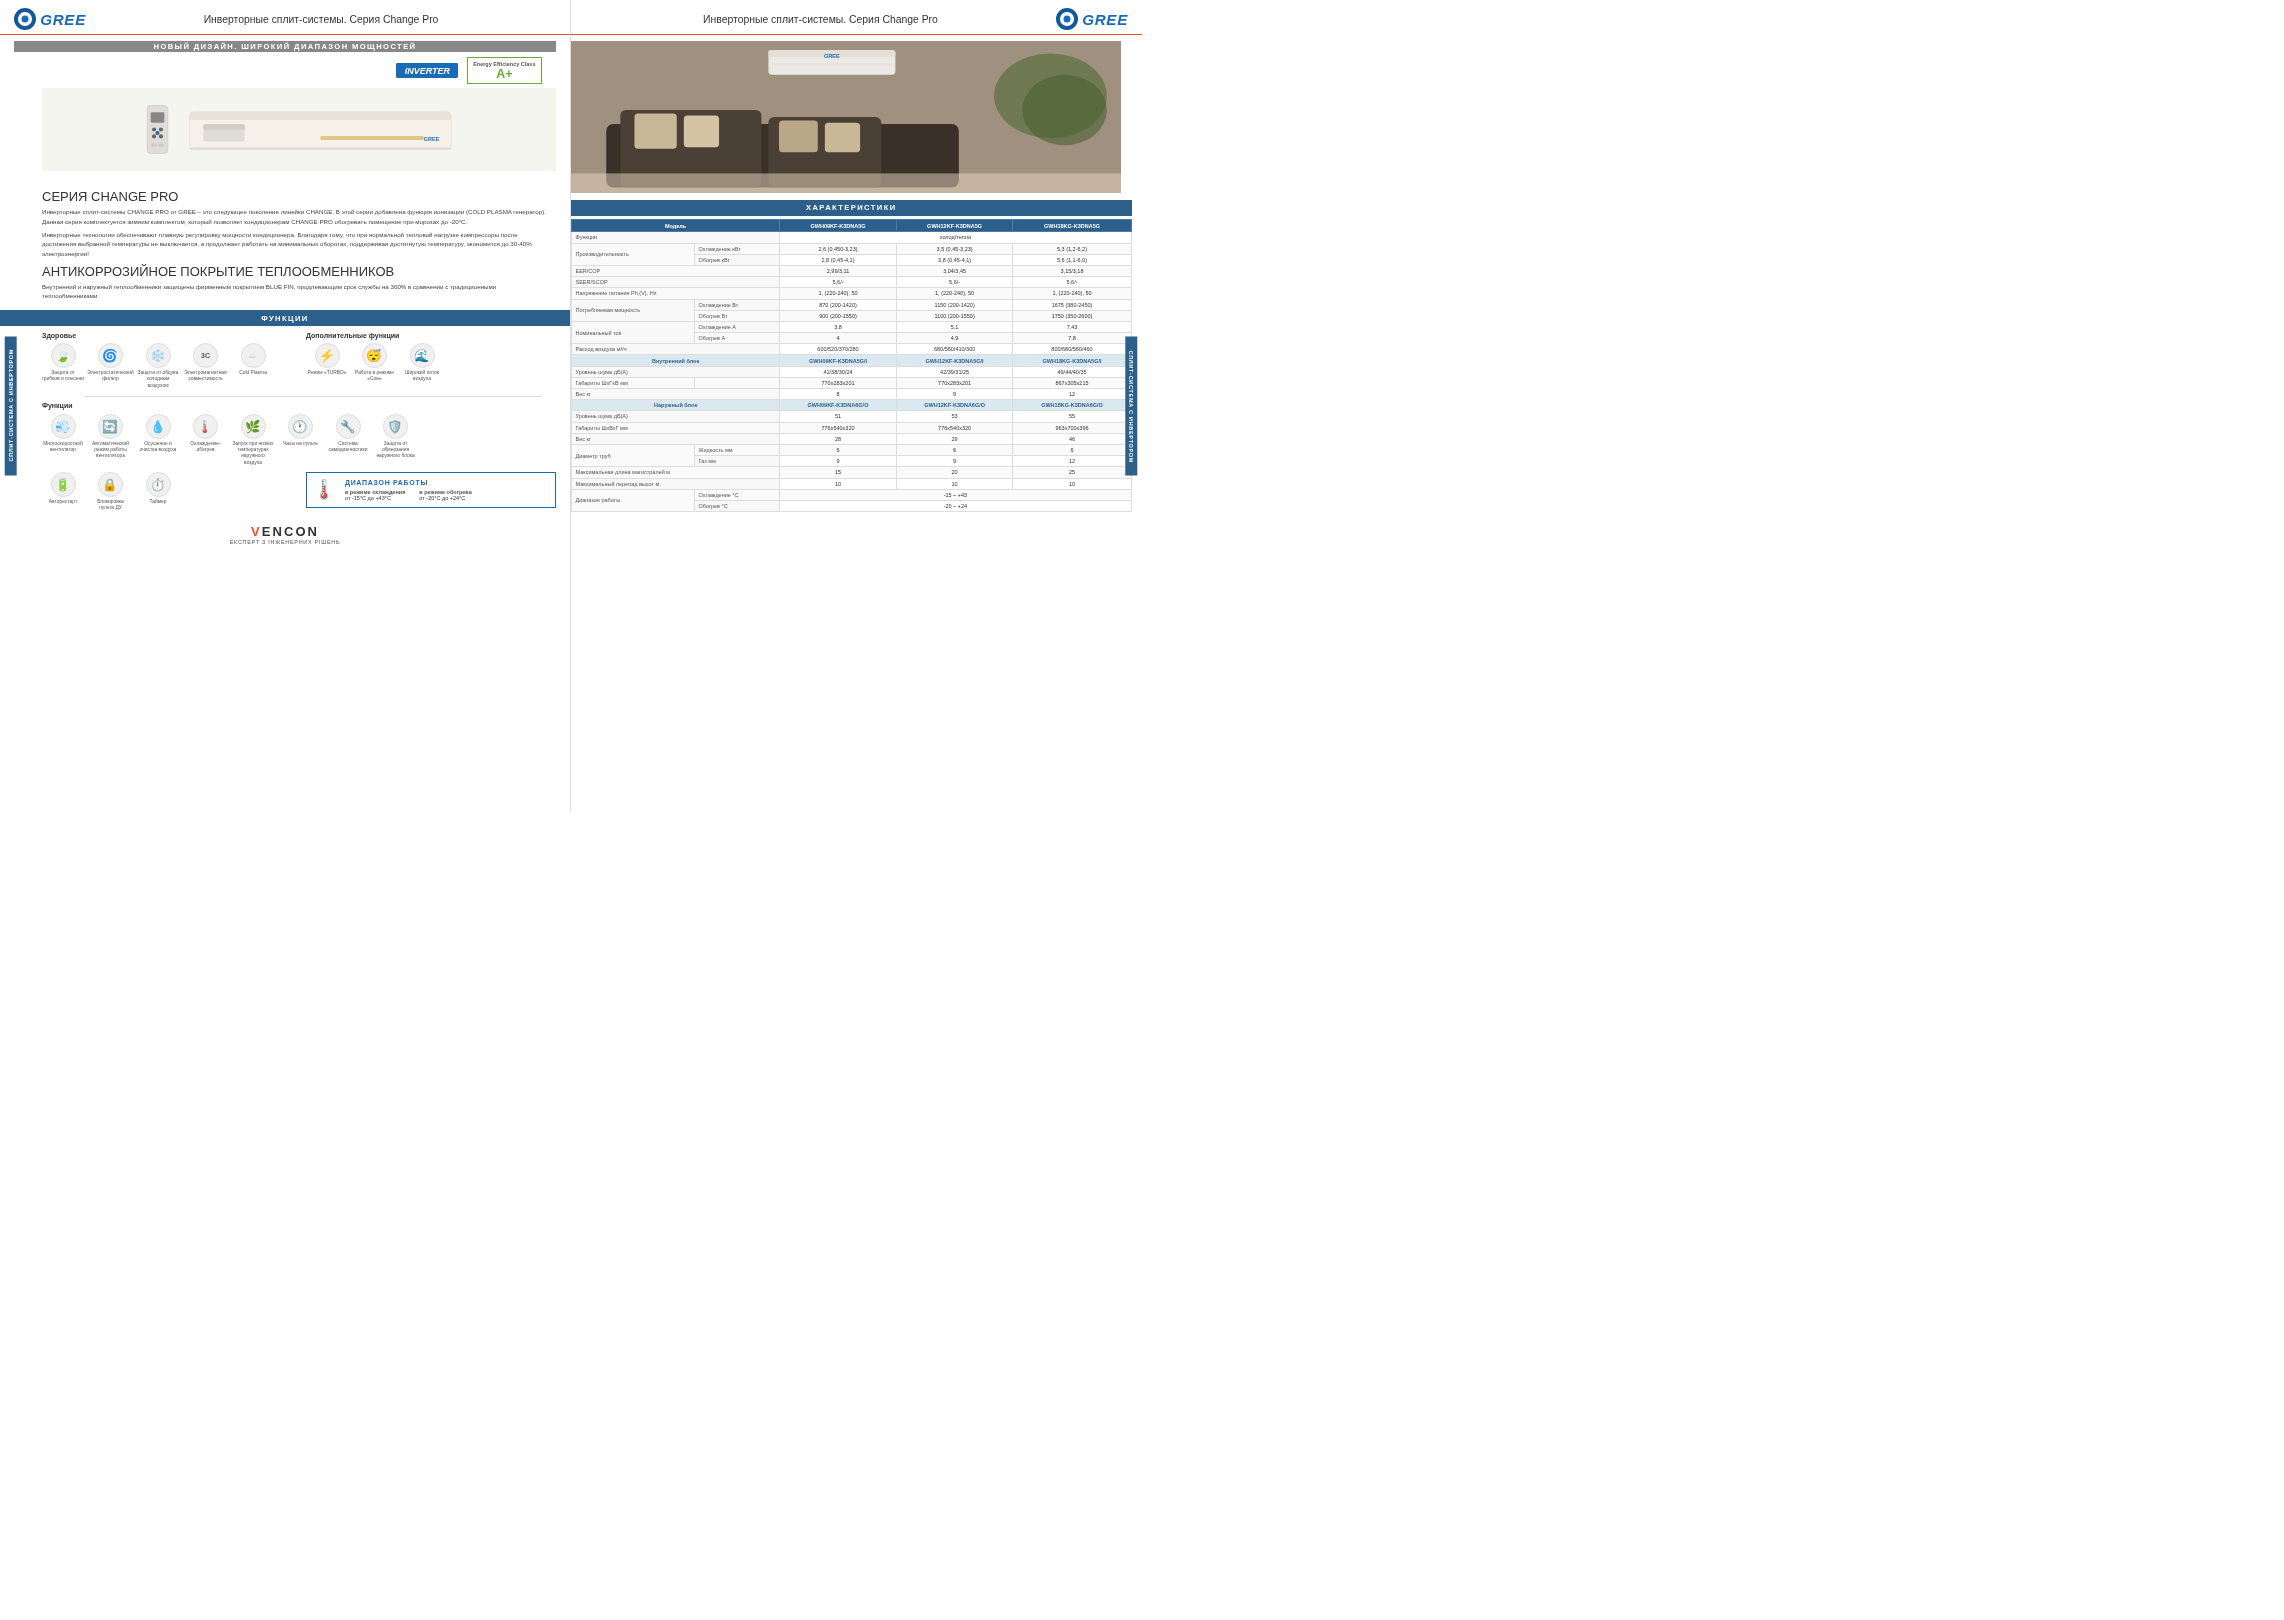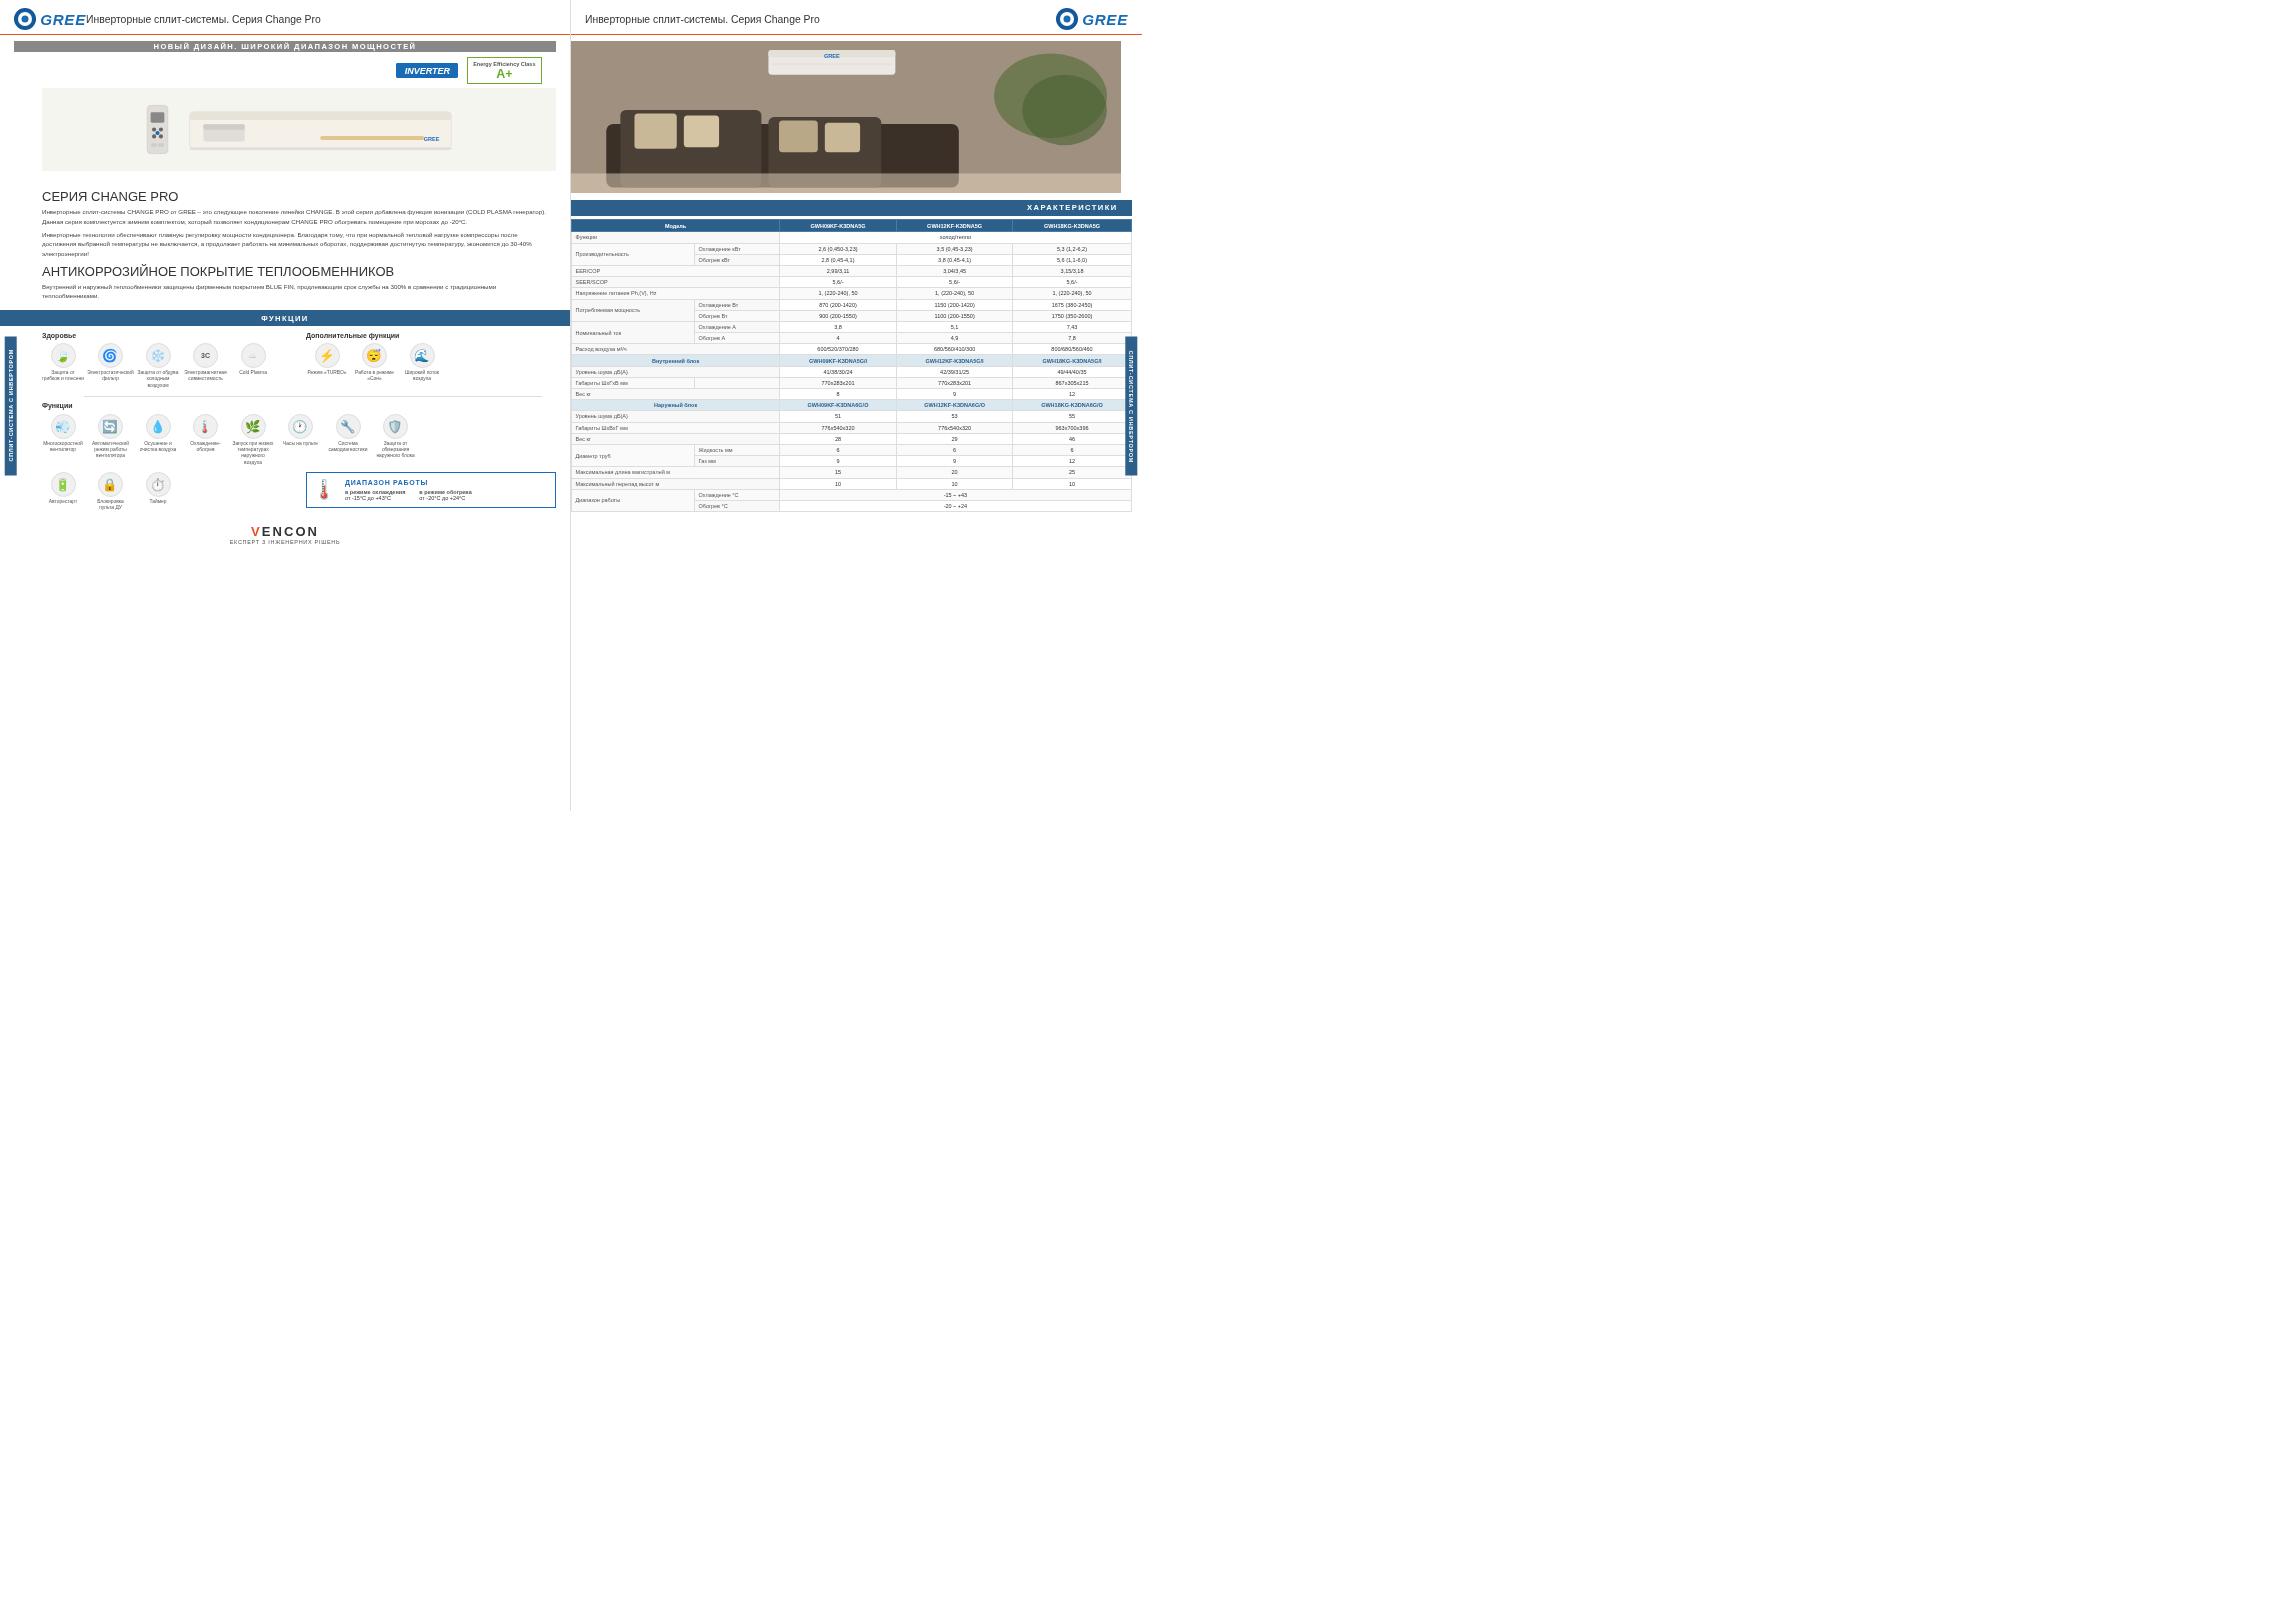--- a/index.html
+++ b/index.html
@@ -69,20 +69,21 @@
     }
     .gree-text {
       font-size: 15.2px;
       font-weight: 900;
       color: #1a6bb5;
       font-style: italic;
       letter-spacing: 0.7px;
     }
     .header-title {
       flex: 1;
+      text-align: center;
       font-size: 10.4px;
       color: #333;
       font-weight: normal;
     }
 
     
     .side-label {
       position: absolute;
       top: 50%;
       left: 0;
@@ -339,21 +340,21 @@
     
     .characteristics-section {
       padding: 0 10.4px 0 0;
     }
     .char-banner {
       background: #2c5f8a;
       color: #fff;
       font-size: 7.6px;
       font-weight: bold;
       padding: 3.5px 14px;
-      text-align: right;
+      text-align: center;
       letter-spacing: 1.4px;
       margin-bottom: 2.8px;
     }
     table.char-table {
       width: 100%;
       border-collapse: collapse;
       font-size: 5.5px;
     }
     table.char-table th {
       background: #2c5f8a;

